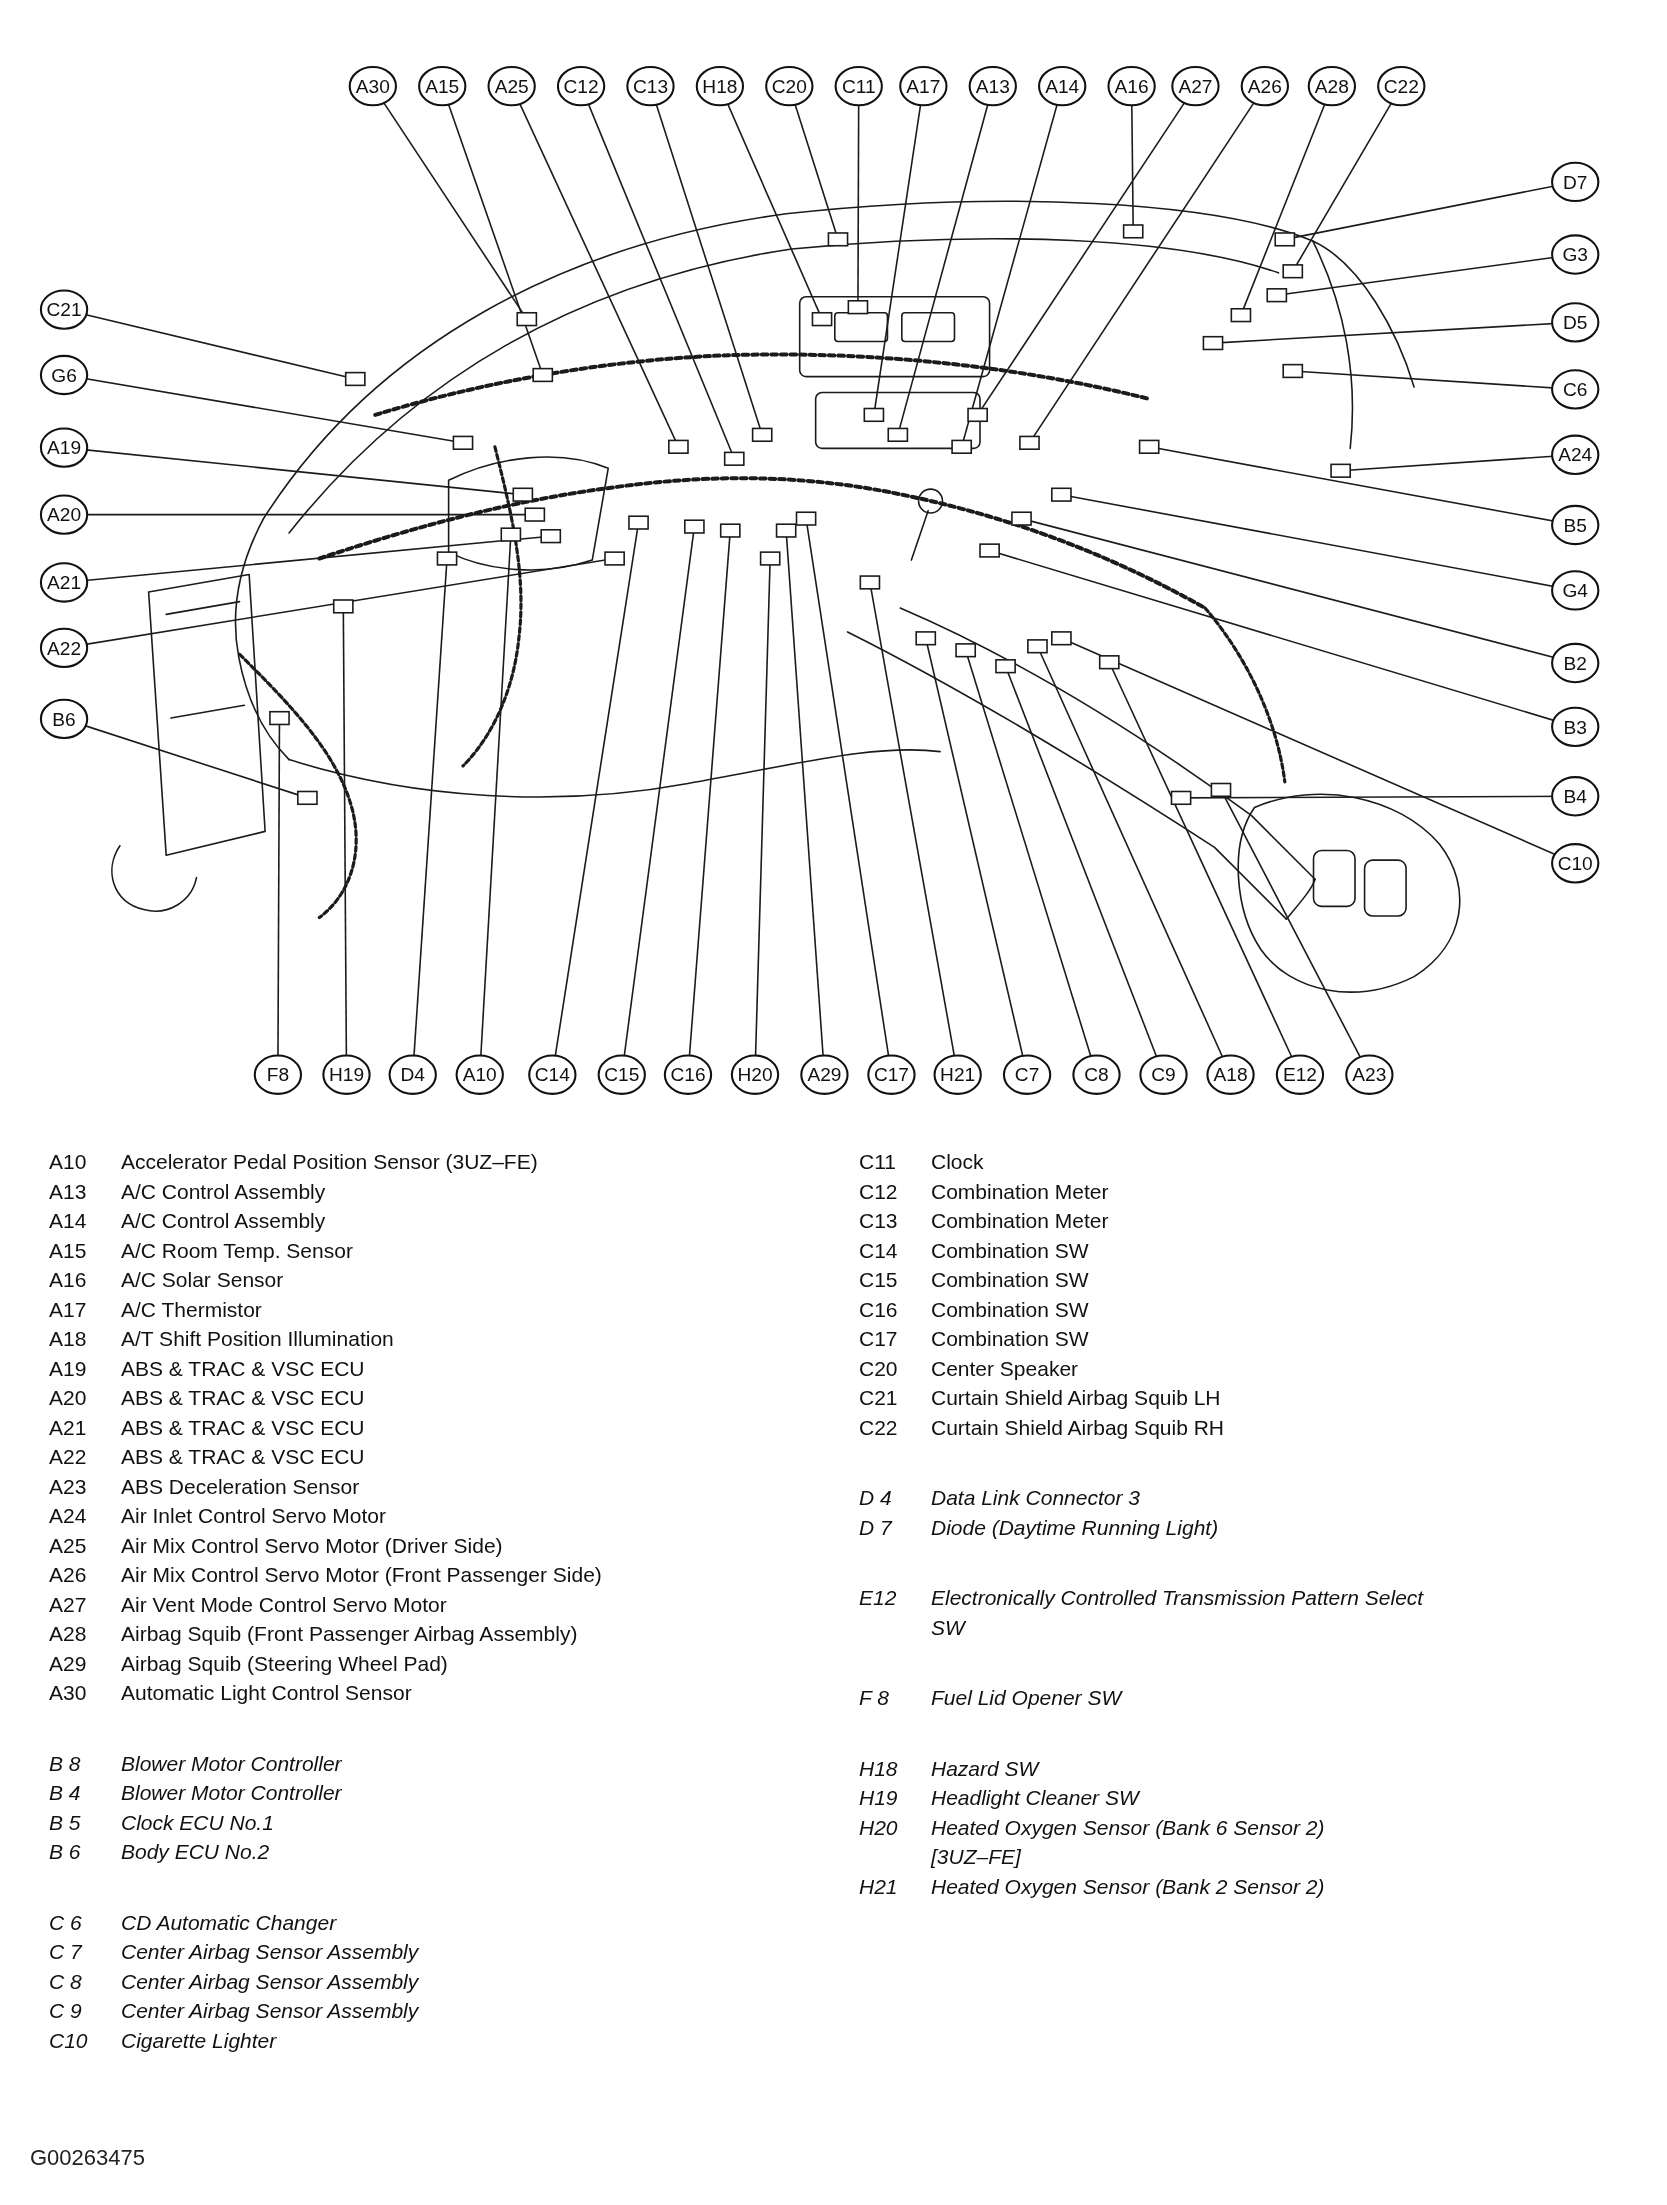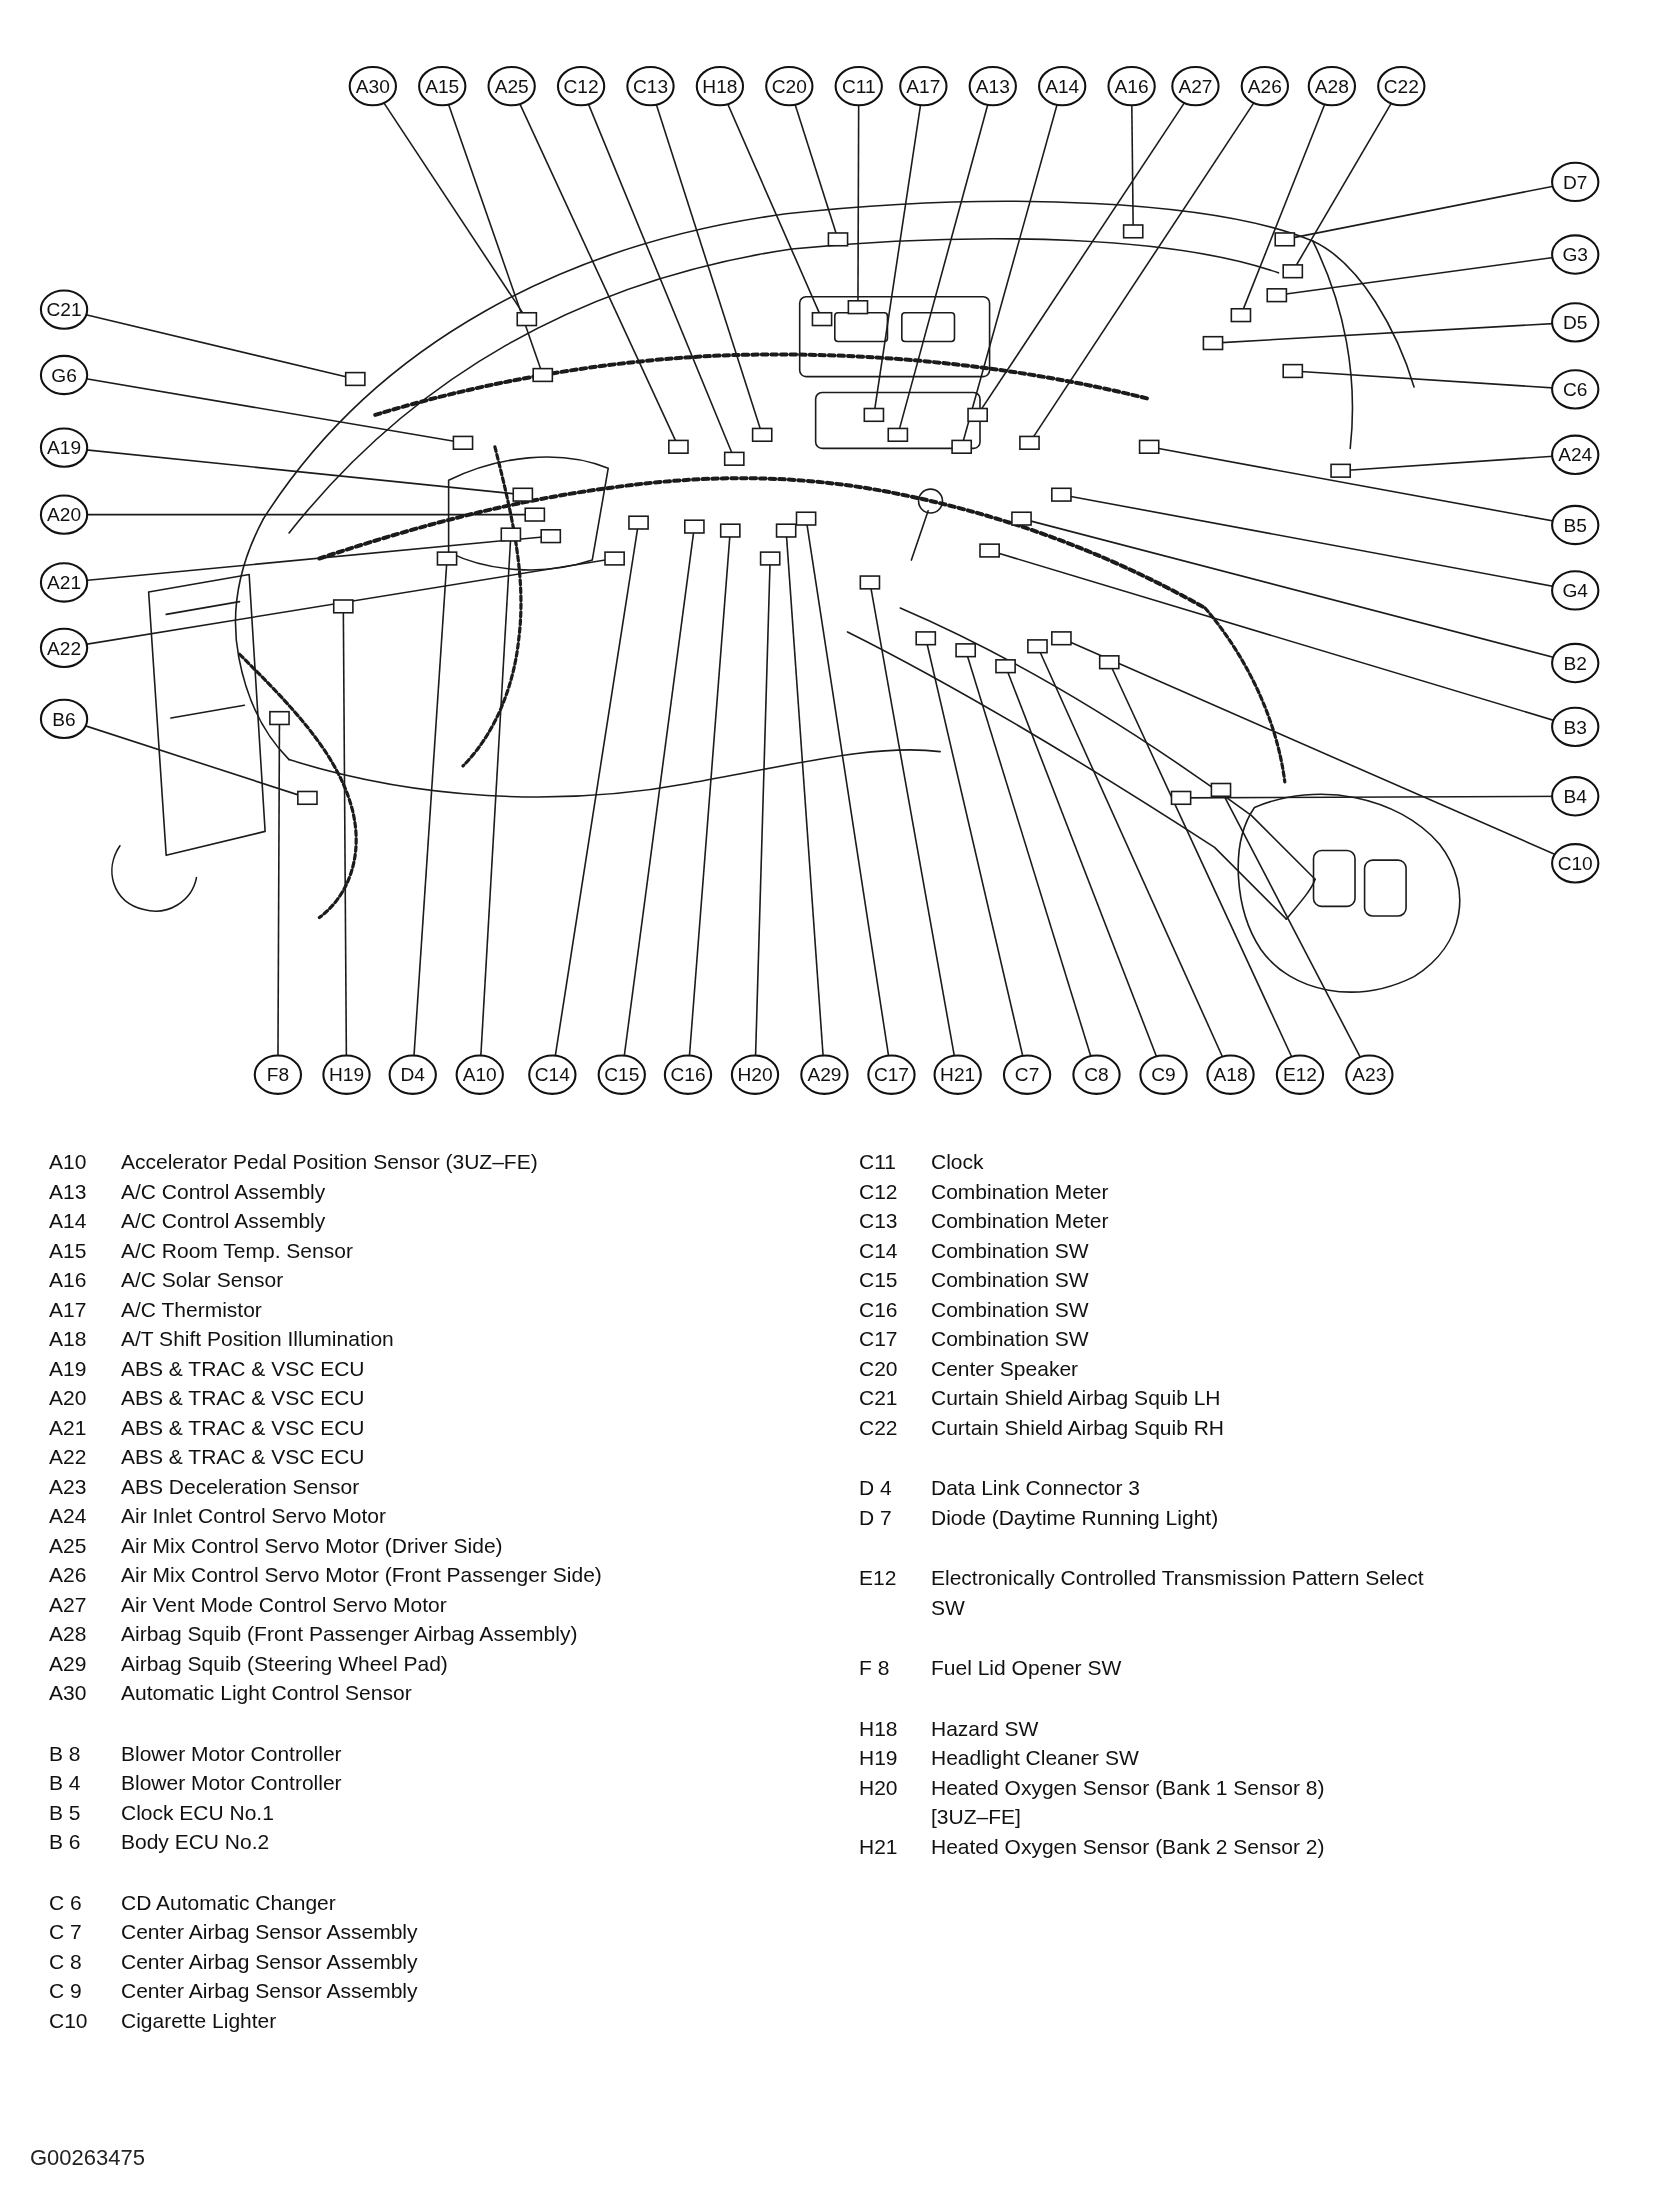--- a/index.html
+++ b/index.html
@@ -19,21 +19,21 @@
   #dashboard-art .harness-thin{stroke-width:4;stroke-dasharray:6 4;}
   #leader-lines line{stroke:#1b1b1b;stroke-width:2;}
   #connectors rect{fill:#ffffff;stroke:#1b1b1b;stroke-width:2;}
   #callouts ellipse{fill:#ffffff;stroke:#111;stroke-width:2.6;}
   #callouts text{font-size:24px;font-family:"Liberation Sans",sans-serif;fill:#111;}
   
   .legend{display:flex;padding-left:49px;margin-top:22.3px;}
   .legend-col{display:block;}
   .legend-col.left{width:810px;flex:0 0 810px;}
   .legend-col.right{flex:1 1 auto;}
-  .legend-group + .legend-group{margin-top:31px;}
+  .legend-group + .legend-group{margin-top:41px;font-style:italic;}
   .legend-row{display:flex;font-size:21px;line-height:29.5px;}
   .legend-row .code{flex:0 0 72px;white-space:pre;}
   .legend-row .name{white-space:pre-line;}
   
   .figure-id{position:absolute;left:30px;top:2145px;font-size:22px;color:#222;}
 </style>
 </head>
 <body>
 
 <div class="page">
@@ -588,21 +588,21 @@
           <div class="legend-row">
             <span class="code">H18</span>
             <span class="name">Hazard SW</span>
           </div>
           <div class="legend-row">
             <span class="code">H19</span>
             <span class="name">Headlight Cleaner SW</span>
           </div>
           <div class="legend-row">
             <span class="code">H20</span>
-            <span class="name">Heated Oxygen Sensor (Bank 1 Sensor 8)
+            <span class="name">Heated Oxygen Sensor (Bank 6 Sensor 2)
 [3UZ–FE]</span>
           </div>
           <div class="legend-row">
             <span class="code">H21</span>
             <span class="name">Heated Oxygen Sensor (Bank 2 Sensor 2)</span>
           </div>
         </div>
       </div>
   </div>
 

